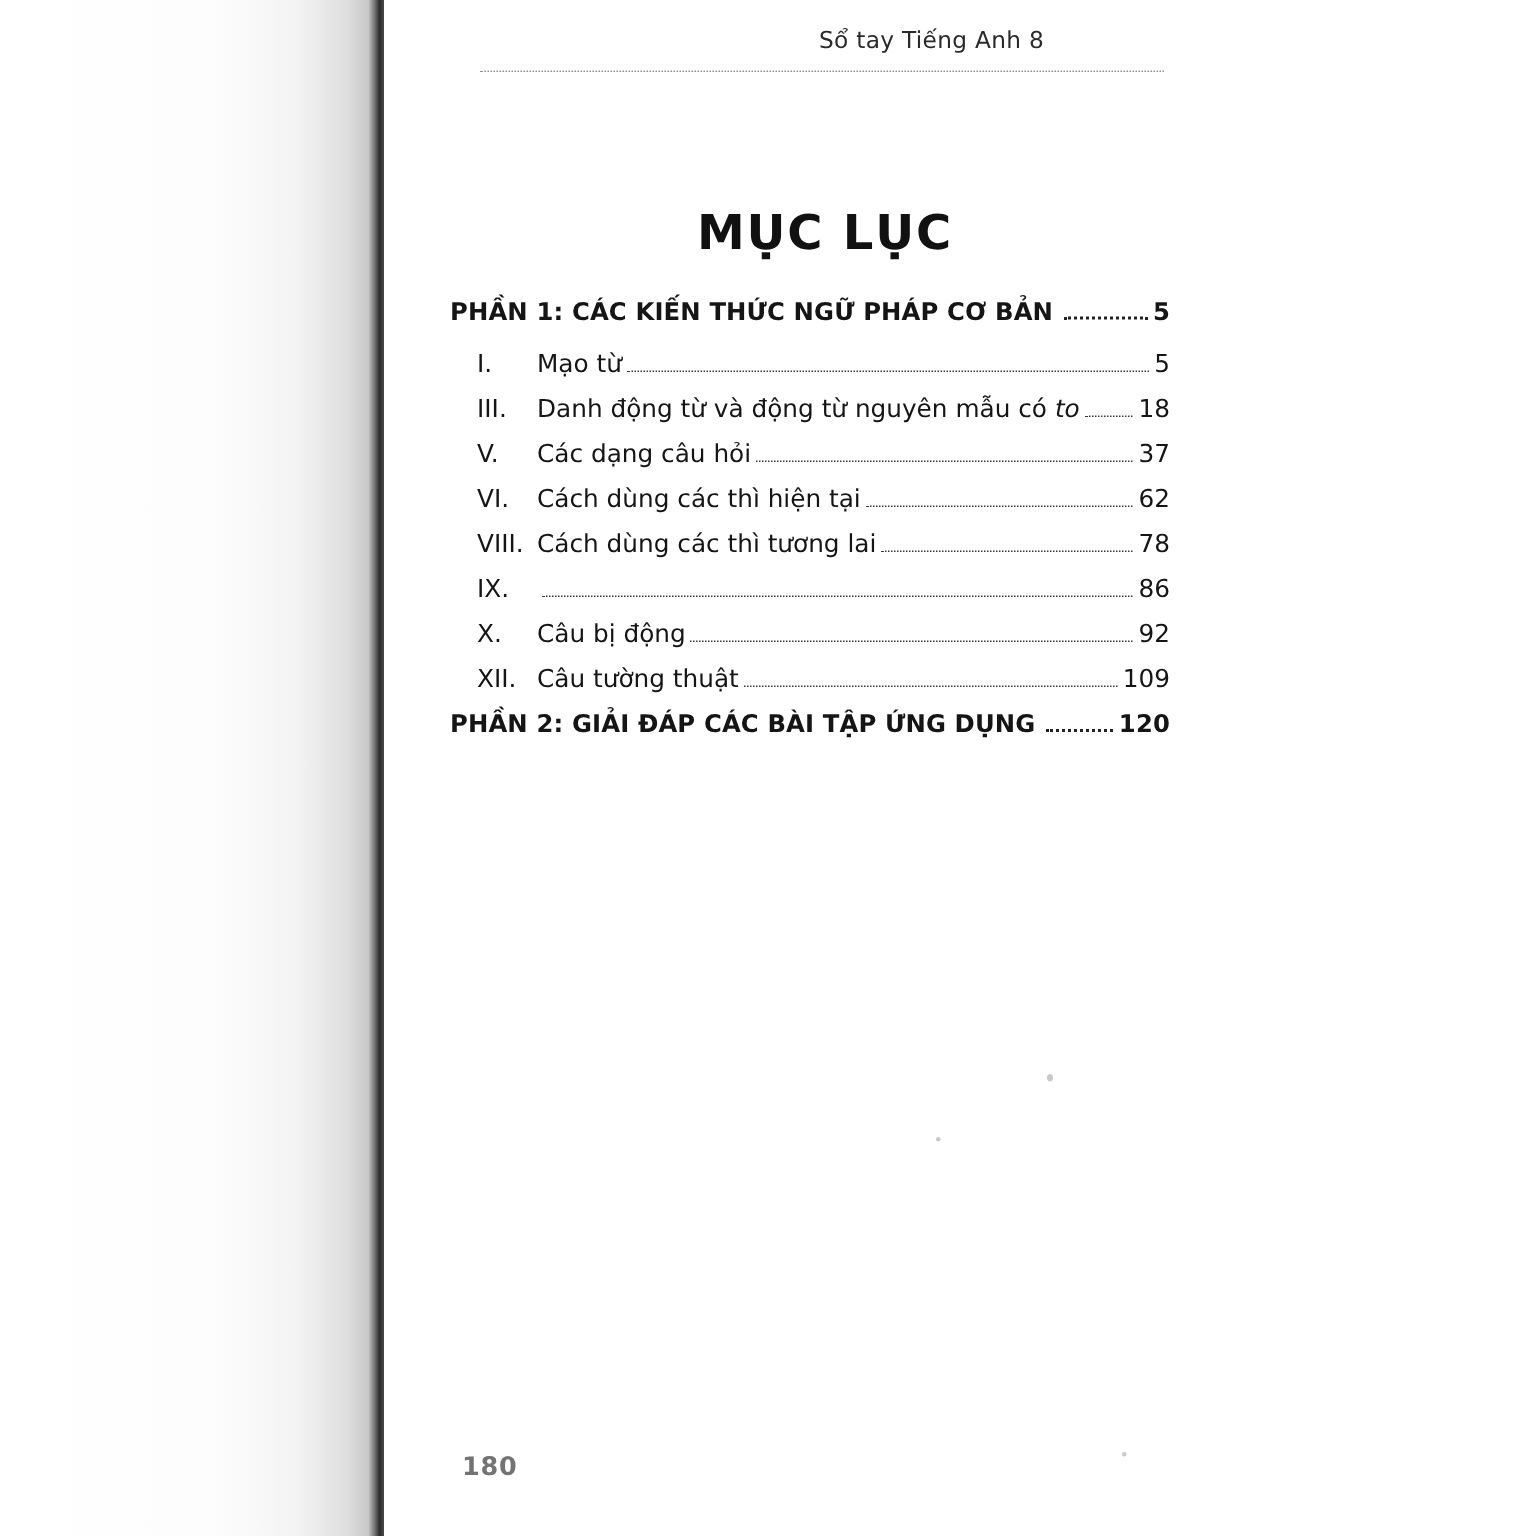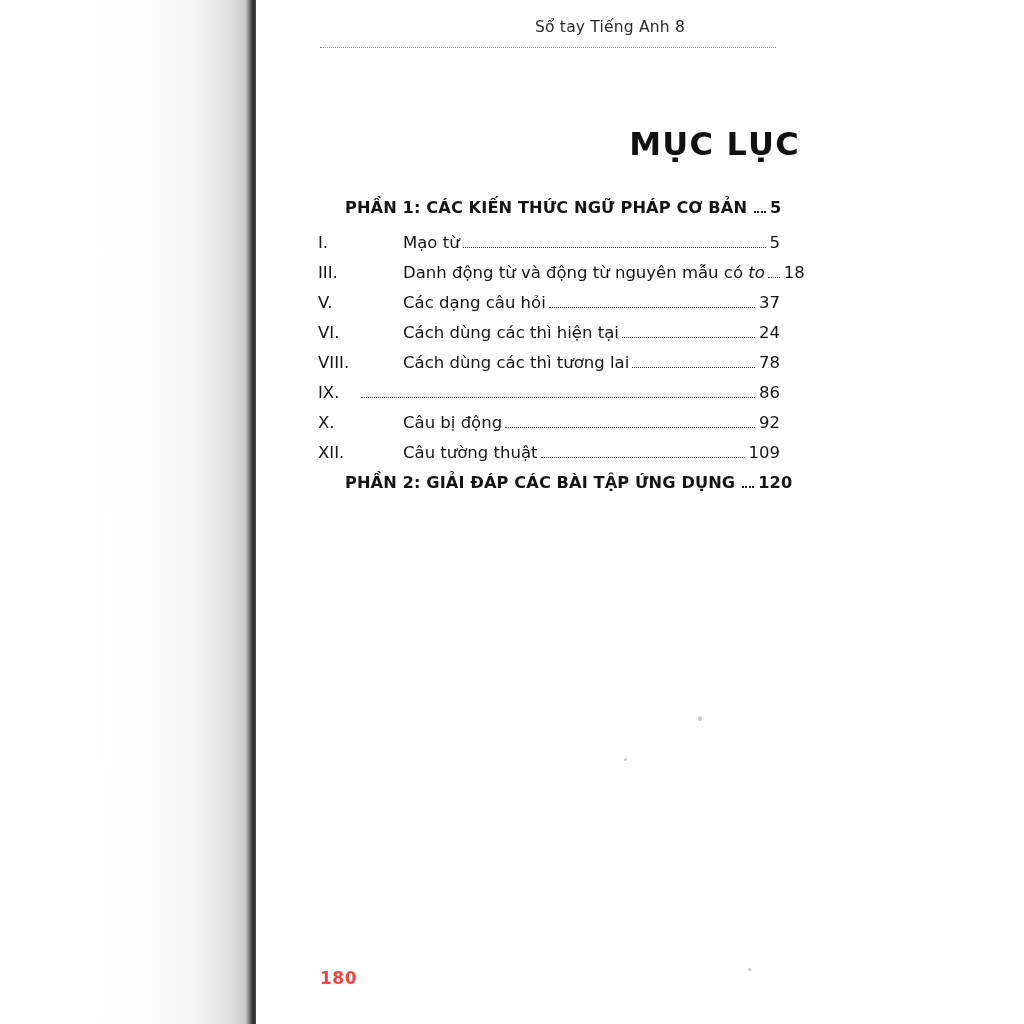--- a/index.html
+++ b/index.html
@@ -43,21 +43,21 @@
     position: absolute;
     left: 256px;
     top: 0;
     width: 768px;
     height: 1024px;
     background: #ffffff;
   }
 
   .running-head {
     position: absolute;
-    left: 245px;
+    left: 256px;
     top: 18px;
     width: 730px;
     text-align: center;
     font-size: 15.5px;
     color: #2a2a2a;
     letter-spacing: 0.2px;
     font-family: "DejaVu Sans", sans-serif;
   }
 
   .head-rule {
@@ -65,23 +65,23 @@
     left: 320px;
     top: 47px;
     width: 456px;
     border-top: 1px dotted #8c8c8c;
     height: 0;
   }
 
   .title {
     position: absolute;
     left: 300px;
-    top: 125px;
+    top: 136px;
     width: 500px;
-    text-align: right;
+    text-align: center;
     font-size: 32px;
     font-weight: bold;
     letter-spacing: 1.2px;
     color: #111111;
   }
 
   .toc {
     position: absolute;
     left: 300px;
     top: 198px;
@@ -111,21 +111,20 @@
     display: inline-block;
     width: 58px;
     flex: 0 0 58px;
     text-align: left;
     padding-left: 18px;
     box-sizing: border-box;
   }
 
   .toc-row .lbl {
     flex: 0 0 auto;
-    margin-left: 45px;
   }
   .toc-row .lbl i {
     font-style: italic;
   }
 
   .dots {
     flex: 1 1 auto;
     border-bottom: 1.5px dotted #3a3a3a;
     margin: 0 2px 4px 3px;
     min-width: 12px;
@@ -141,23 +140,22 @@
     text-align: right;
     padding-left: 2px;
   }
 
   .folio {
     position: absolute;
     left: 308px;
     top: 968px;
     font-size: 17px;
     font-weight: bold;
-    color: #ef4444;
+    color: #737373;
     letter-spacing: 0.5px;
-    margin-left: 12px;
   }
 
   .speck {
     position: absolute;
     background: #c9c9c9;
     border-radius: 50%;
   }
 </style>
 </head>
 <body>
@@ -198,21 +196,21 @@
       <div class="toc-row">
         <span class="num-col">V.</span>
         <span class="lbl">Các dạng câu hỏi</span>
         <span class="dots"></span>
         <span class="pg">37</span>
       </div>
       <div class="toc-row">
         <span class="num-col">VI.</span>
         <span class="lbl">Cách dùng các thì hiện tại</span>
         <span class="dots"></span>
-        <span class="pg">24</span>
+        <span class="pg">62</span>
       </div>
       <div class="toc-row">
         <span class="num-col">VIII.</span>
         <span class="lbl">Cách dùng các thì tương lai</span>
         <span class="dots"></span>
         <span class="pg">78</span>
       </div>
       <div class="toc-row">
         <span class="num-col">IX.</span>
         <span class="dots"></span>

